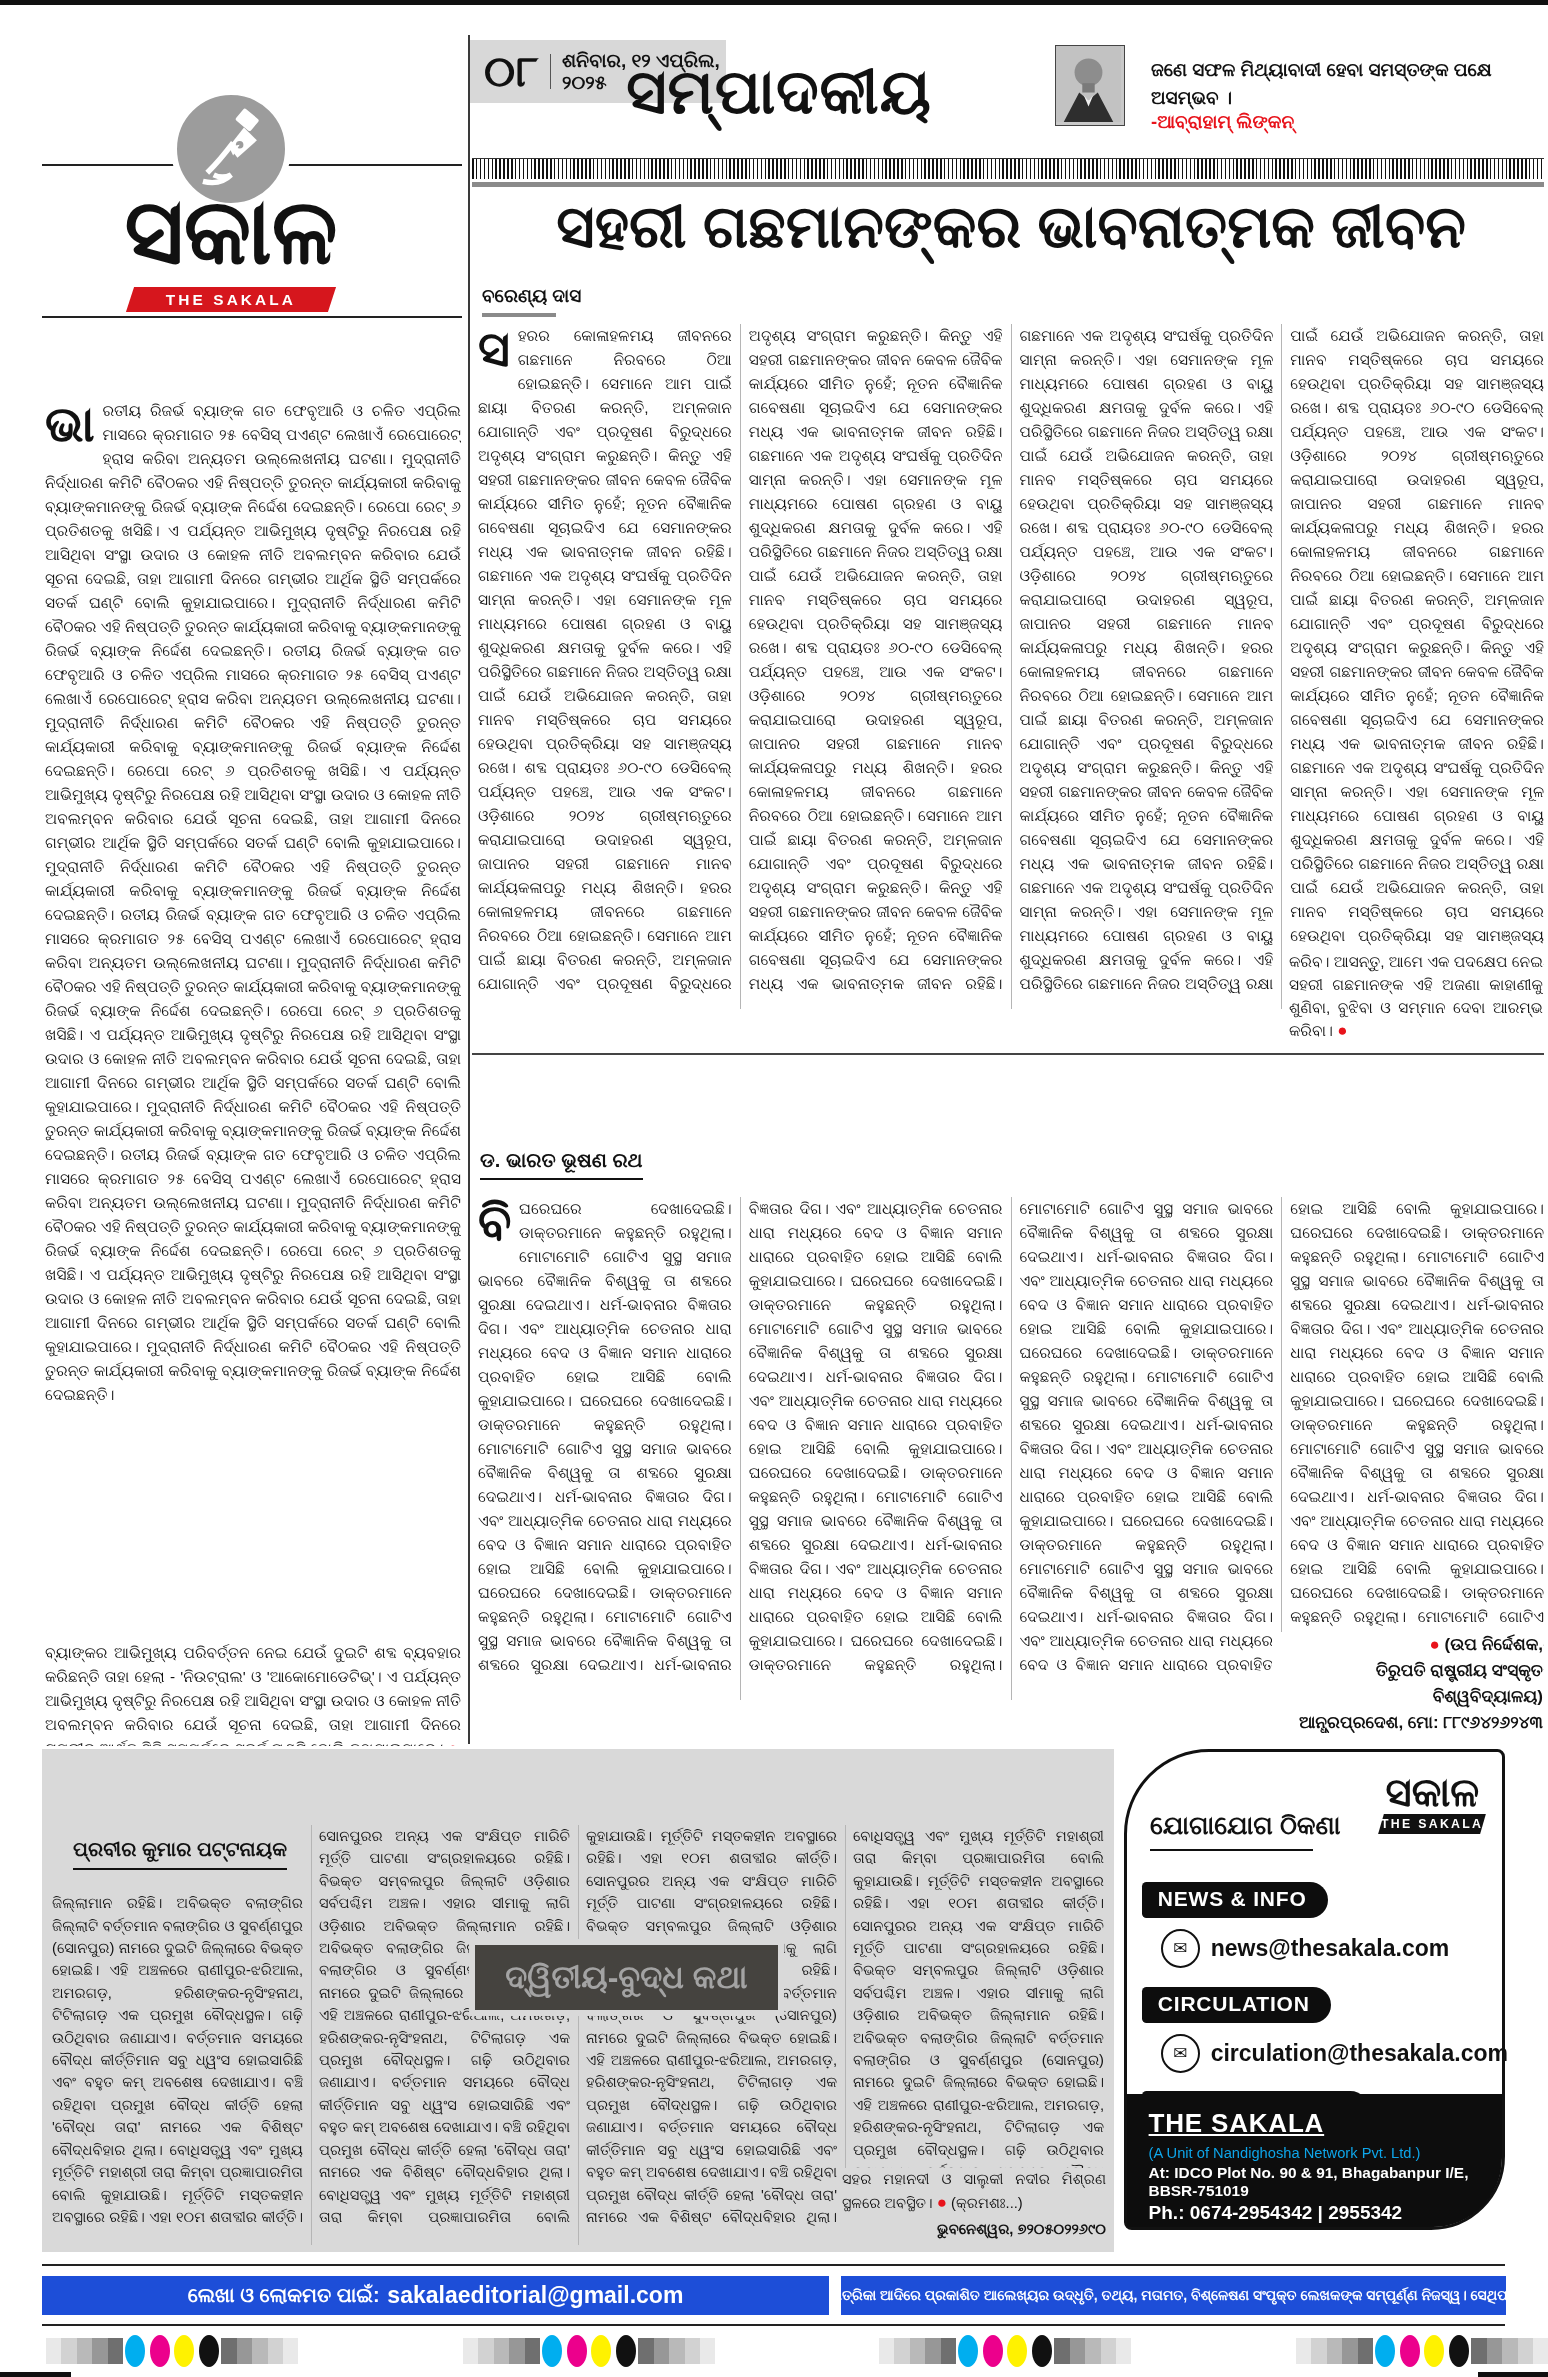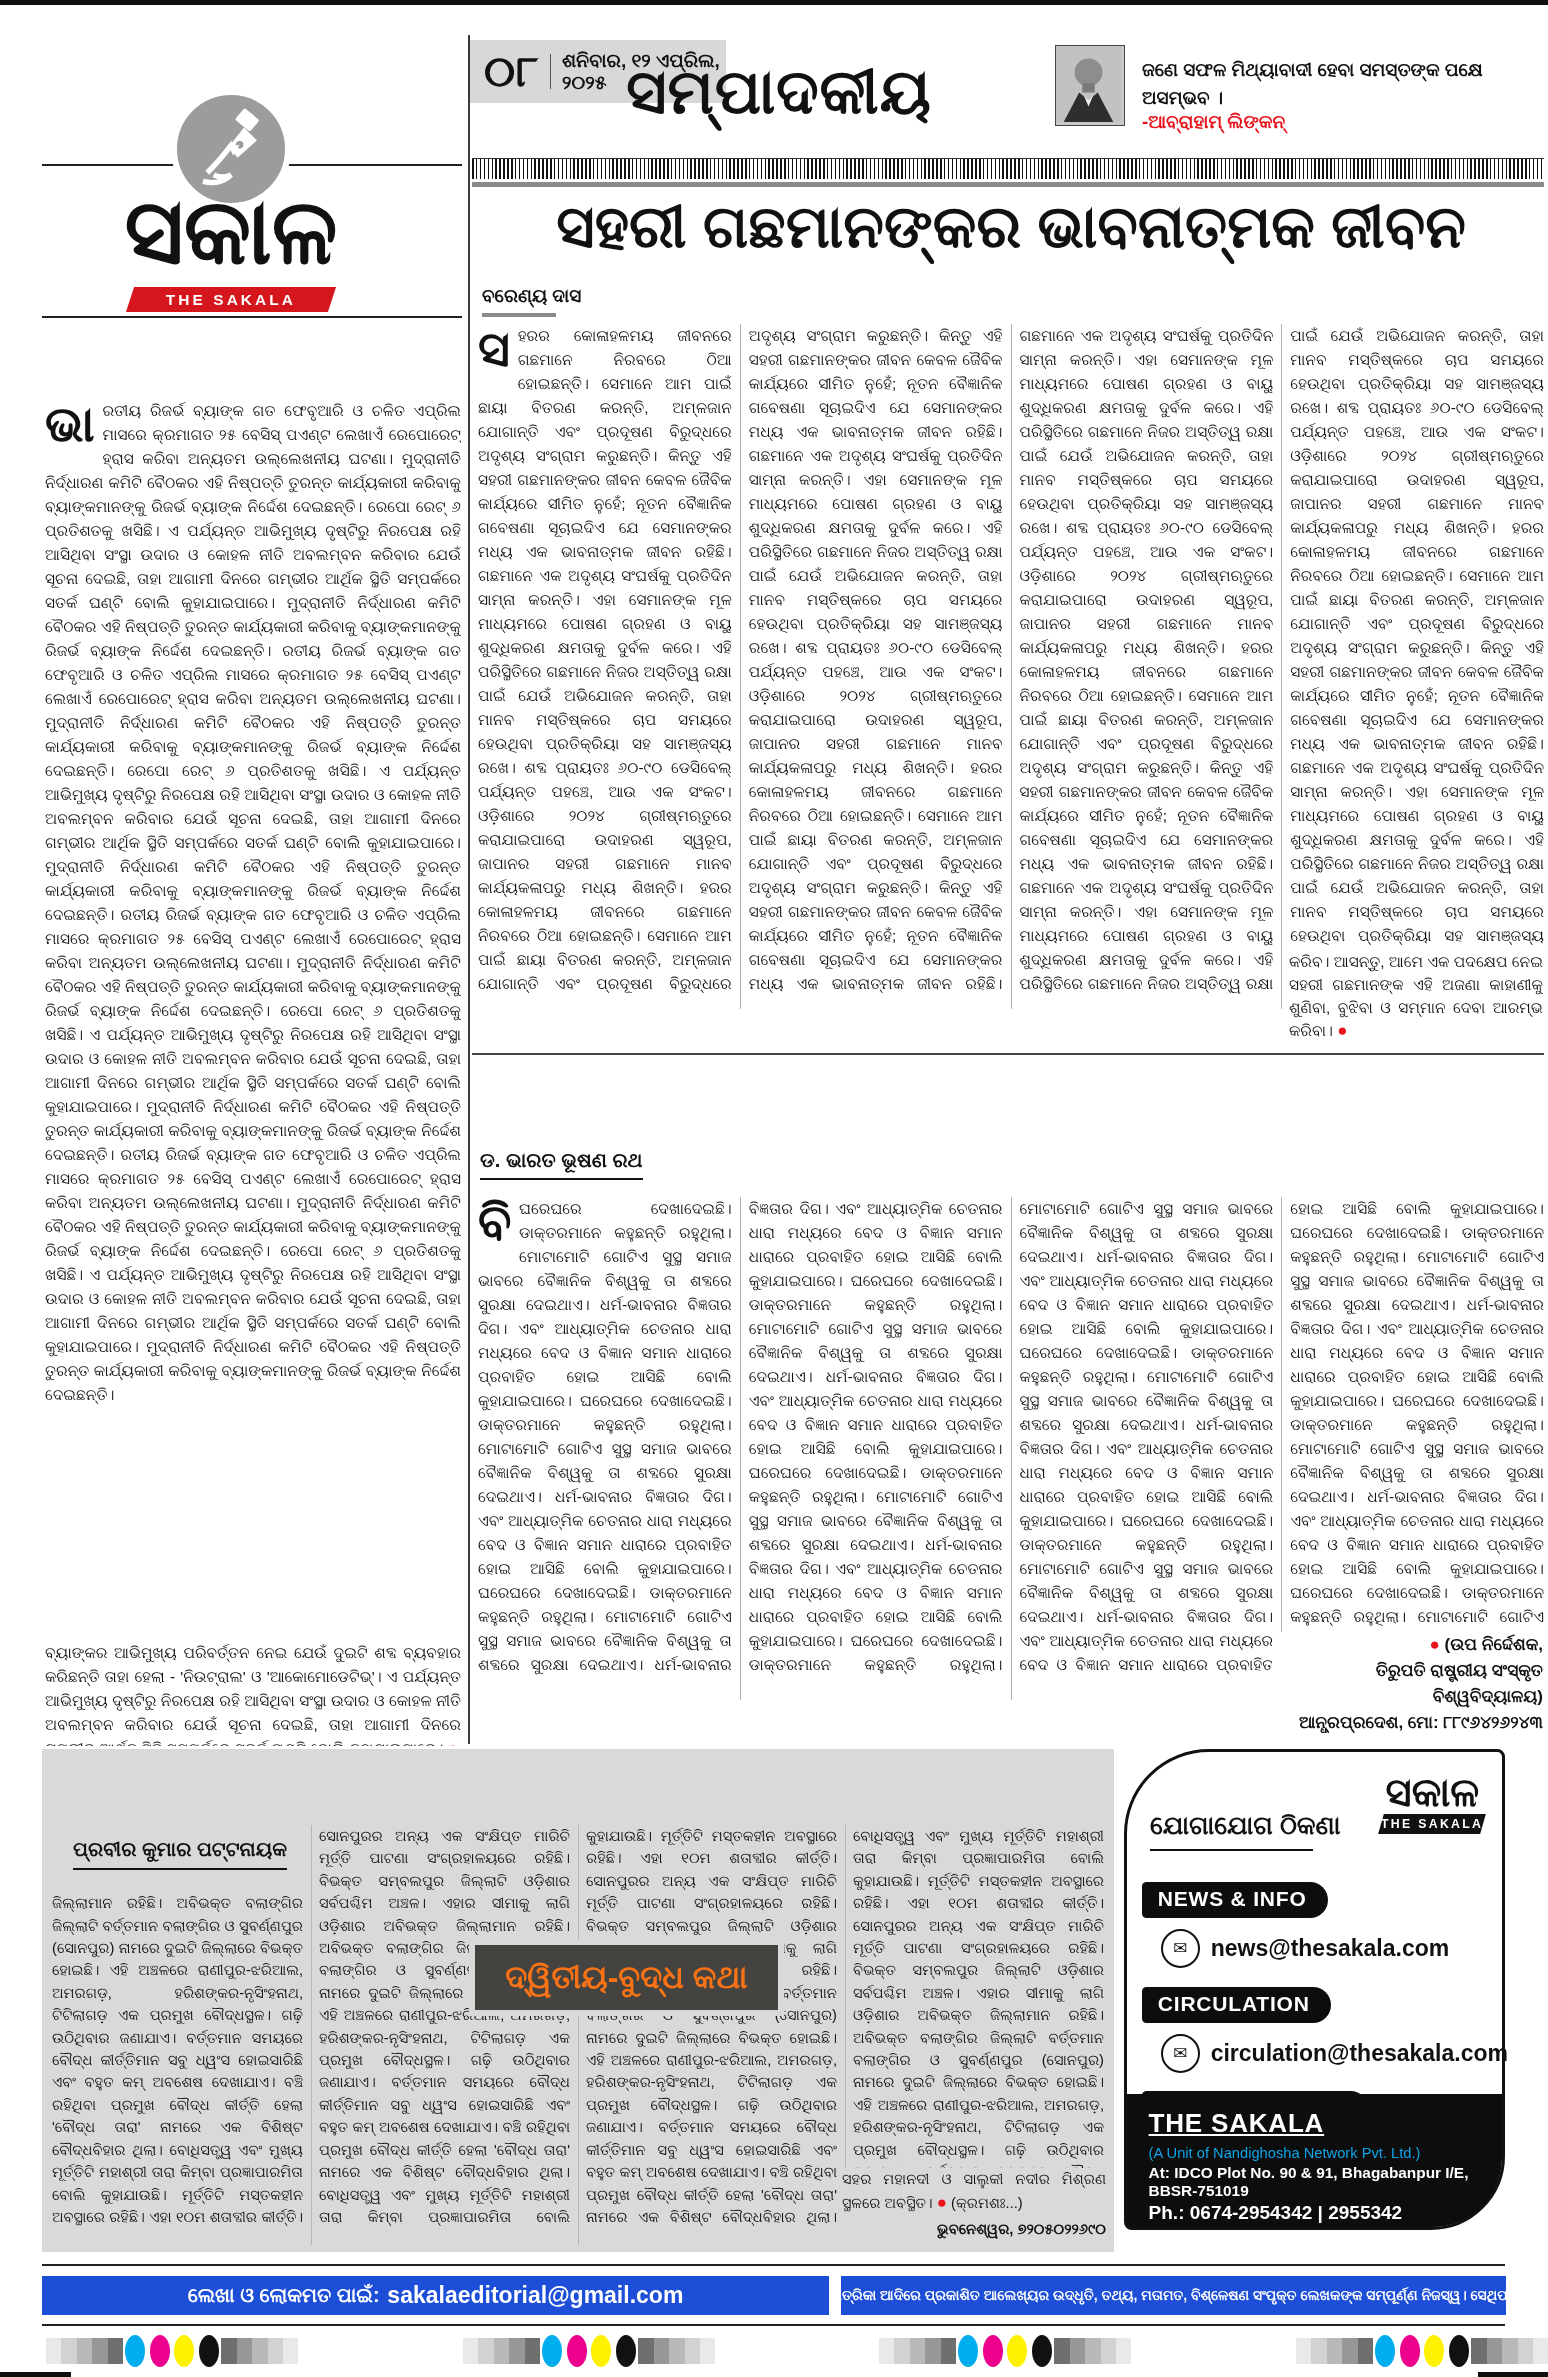--- a/index.html
+++ b/index.html
@@ -11,21 +11,21 @@
   .top-edge{left:0;top:0;width:1548px;height:5.4px;background:#101010;}
   .corner-dash{bottom:0;height:5.4px;width:71px;background:#101010;}
   .v-rule{left:468px;top:35px;width:1.5px;height:1709px;background:#3a3a3a;}
 
   
   .date-box{left:470px;top:40px;width:256px;height:63px;background:#d8d8d8;display:flex;align-items:center;gap:10.8px;padding-left:14px;box-sizing:border-box;}
   .page-num{font-size:43px;font-weight:900;letter-spacing:0.8px;}
   .date-sep{width:1.5px;height:35px;background:#555;display:inline-block;}
   .date-text{font-size:19px;font-weight:bold;}
   .editorial-title{left:540px;top:56px;width:478px;text-align:center;font-size:62px;font-weight:900;letter-spacing:0.8px;}
-  .lincoln{left:1055px;top:45px;width:478px;display:flex;gap:17px;}
+  .lincoln{left:1055px;top:45px;width:478px;display:flex;gap:26px;}
   .portrait{width:68px;height:79px;border:1.5px solid #444;background:#c9c9c9;flex:0 0 auto;}
   .q-text{font-size:18.5px;font-weight:bold;line-height:1.5;margin-top:10.8px;}
   .q-author{font-size:18.5px;font-weight:bold;color:#e8131b;}
 
   
   .mast-rule{left:42px;top:164px;width:420px;height:2.3px;background:#222;}
   .pen-circle{left:171px;top:89px;width:120px;height:120px;border-radius:50%;background:#9c9c9c;border:6.2px solid #fff;box-sizing:border-box;}
   .mast-name{left:46px;top:182px;width:370px;text-align:center;font-size:91px;font-weight:900;line-height:1.1;}
   .mast-banner{left:130px;top:287px;width:202px;height:25px;background:#d6161d;transform:skewX(-18deg);display:flex;align-items:center;justify-content:center;}
   .mast-banner span{transform:skewX(18deg);color:#fff;font-weight:900;font-size:15.4px;letter-spacing:3.1px;}
@@ -63,21 +63,21 @@
   .middle-body{left:478px;top:1197px;width:1066px;height:503px;}
   .middle-end{left:1272px;top:1632px;width:271px;height:100px;background:#fff;text-align:right;font-size:17px;line-height:26px;font-weight:bold;}
 
   
   .bottom-bg{left:42px;top:1749px;width:1072px;height:503px;background:#d9d9d9;}
   .bottom-title{left:42px;top:1758px;width:1072px;text-align:center;font-size:43px;font-weight:900;z-index:2;}
   .bottom-author{left:52px;top:1817px;width:256px;height:74px;background:#d9d9d9;z-index:2;display:flex;align-items:center;justify-content:center;}
   .bottom-author span{font-size:20px;font-weight:bold;border-bottom:2.3px solid #111;padding-bottom:6.2px;}
   .bottom-body{left:52px;top:1825px;width:1052px;height:420px;column-gap:16px;font-size:14.7px;line-height:22.4px;z-index:1;}
   .inset-box{left:469px;top:1939px;width:315px;height:77px;background:#45433f;border:6.2px solid #d9d9d9;box-sizing:border-box;z-index:3;display:flex;align-items:center;justify-content:center;}
-  .inset-box span{color:#f97316;font-size:32px;font-weight:900;}
+  .inset-box span{color:#a3a3a3;font-size:32px;font-weight:900;}
   .bottom-end{left:842px;top:2168px;width:264px;height:77px;background:#d9d9d9;z-index:3;font-size:14.7px;line-height:23px;text-align:justify;}
 
   
   .contact-box{left:1124px;top:1749px;width:381px;height:481px;border:3.1px solid #111;border-radius:85px 7.7px 74px 7.7px;background:#fff;box-sizing:border-box;}
   .cb-logo{position:absolute;right:18.5px;top:20px;text-align:center;}
   .cb-logo-name{font-size:40px;font-weight:900;line-height:1;}
   .cb-logo-banner{margin-top:1.5px;background:#111;height:20px;display:flex;align-items:center;justify-content:center;transform:skewX(-16deg);}
   .cb-logo-banner span{color:#fff;font-weight:900;font-size:12.3px;letter-spacing:2.3px;transform:skewX(16deg);}
   .cb-title{position:absolute;left:23px;top:59px;font-size:25.4px;font-weight:900;}
   .cb-title-rule{position:absolute;left:23px;top:97px;width:163px;height:2.3px;background:#111;}

